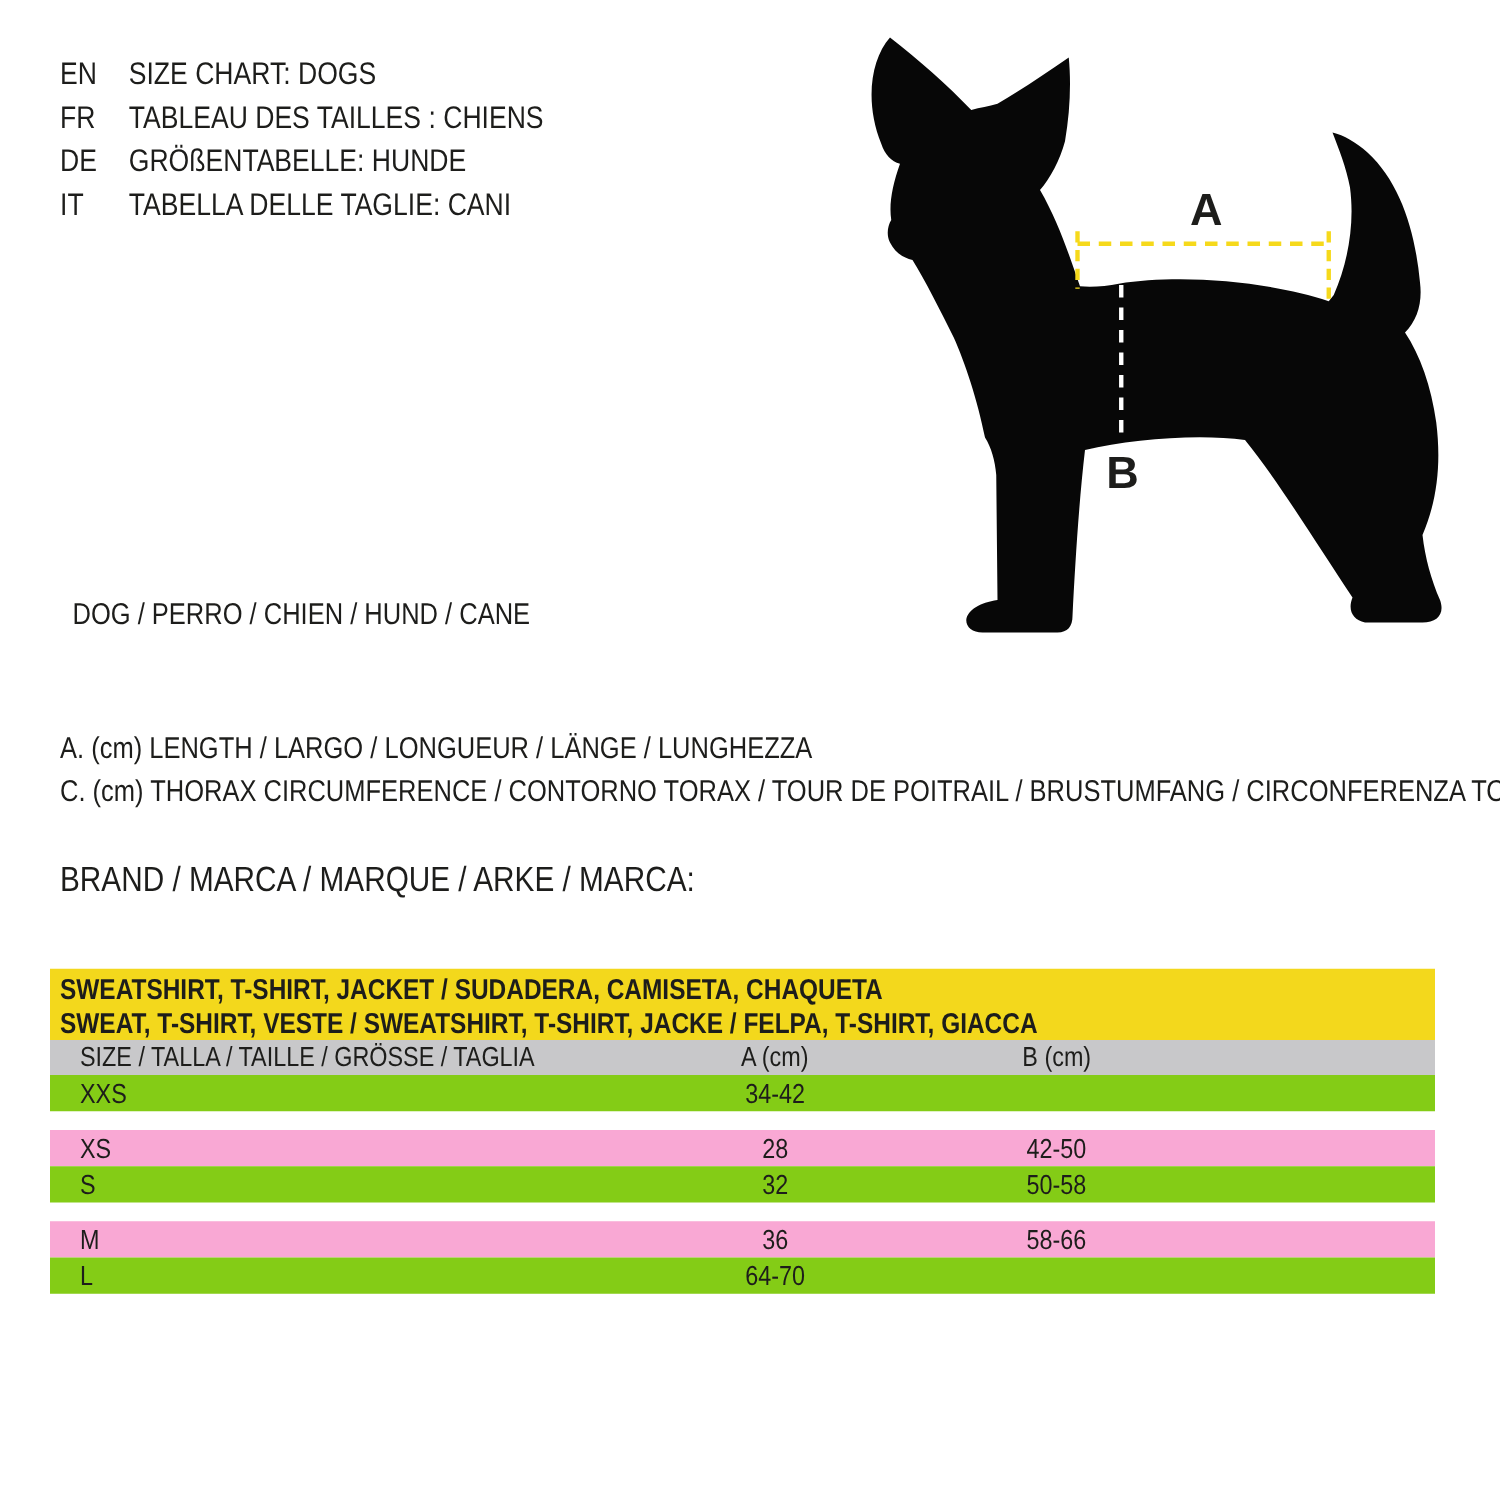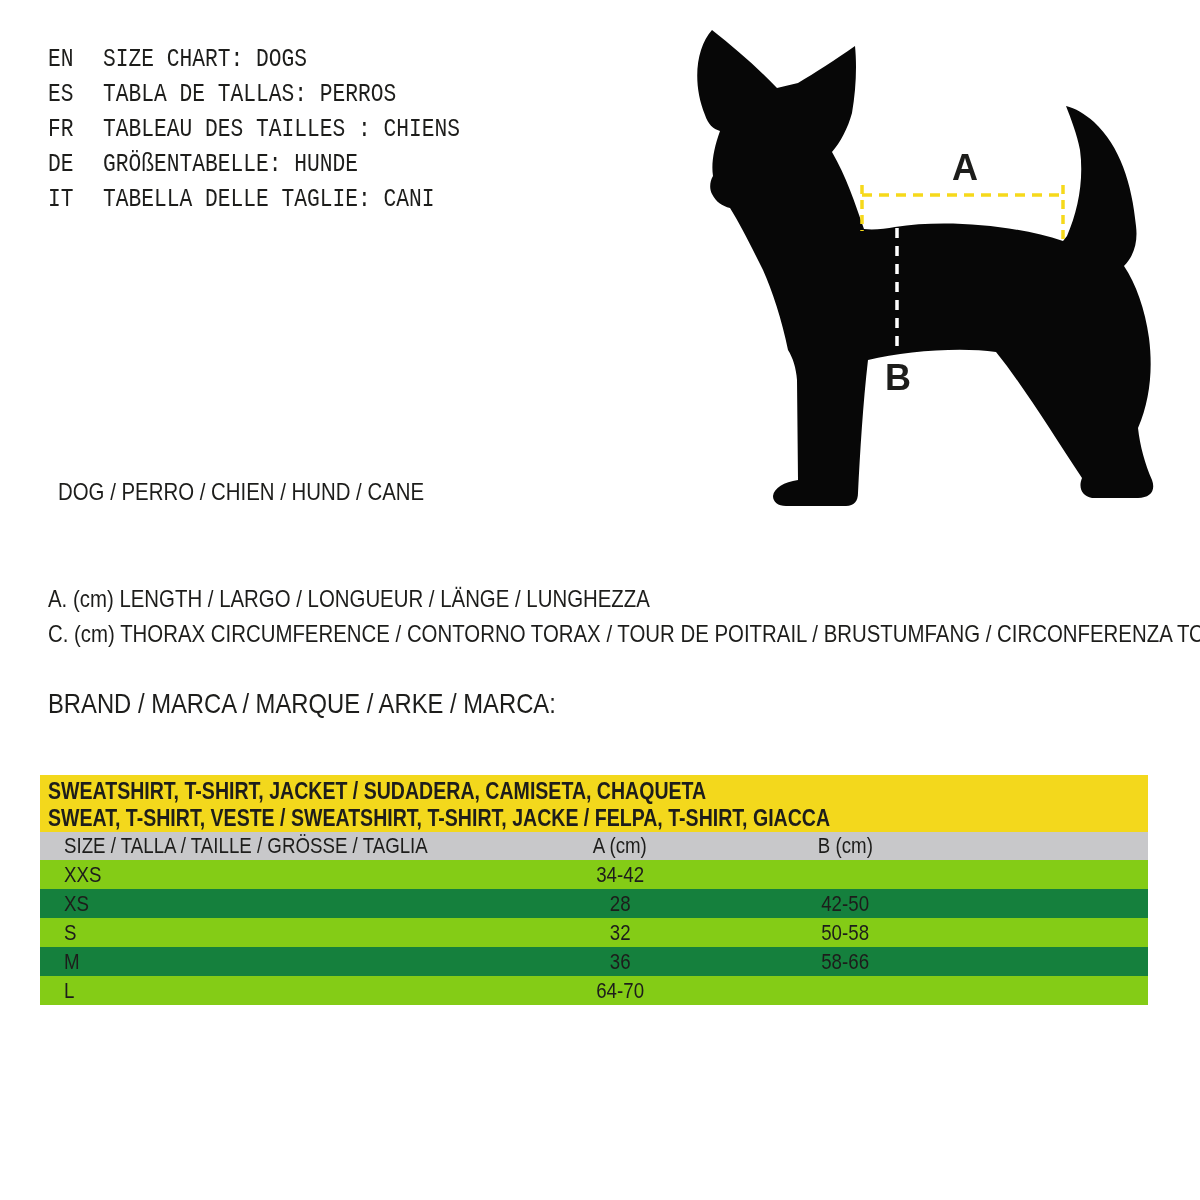--- a/index.html
+++ b/index.html
@@ -5,21 +5,21 @@
   html,body{margin:0;padding:0;}
   body{
     width:1200px;height:1200px;position:relative;background:#ffffff;
     font-family:"Liberation Sans", sans-serif;color:#1d1d1b;overflow:hidden;
   }
   .cond{display:inline-block;transform:scaleX(0.85);transform-origin:0 50%;white-space:nowrap;}
   .cond-c{display:inline-block;transform:scaleX(0.85);transform-origin:50% 50%;white-space:nowrap;}
 
   
   .lang-block{position:absolute;left:48px;top:42px;}
-  .lang-row{display:flex;height:35px;line-height:35px;font-size:25px;font-family:Liberation Mono, monospace;}
+  .lang-row{display:flex;height:35px;line-height:35px;font-size:25px;}
   .lang-code{width:55px;flex:0 0 55px;}
 
   
   .dog-fig{position:absolute;left:680px;top:28px;width:480px;height:480px;}
 
   
   .animal-caption{position:absolute;left:58px;top:477px;font-size:24px;line-height:30px;}
   .legend-block{position:absolute;left:48px;top:581px;}
   .legend-line{height:35px;line-height:35px;font-size:24px;}
   .brand-line{position:absolute;left:48px;top:689px;font-size:28px;line-height:30px;}
@@ -30,37 +30,33 @@
     background:#f3d81c;padding:0;box-sizing:border-box;
   }
   .banner-line{margin-left:8px;height:27px;line-height:27px;font-size:23px;font-weight:700;margin-top:0;}
   .banner-line:first-child{margin-top:3px;}
 
   
   .size-table{position:absolute;left:40px;top:832px;width:1108px;}
   .t-row{display:grid;grid-template-columns:440px 280px 170px 1fr;align-items:center;}
   .t-head{background:#c8c8ca;height:28px;font-size:22px;}
   .t-data{height:29px;font-size:22px;background:#84cc16;}
-  .t-data.alt{background:#15803d;}
+  .t-data.alt{background:#f9a8d4;margin-top:15px;}
   .cell-l{padding-left:24px;text-align:left;}
   .cell-c{text-align:center;}
 
   .dash-label{font-family:"Liberation Sans", sans-serif;font-weight:700;}
 </style>
 </head>
 <body>
 
 <div class="lang-block">
   <div class="lang-row">
     <span class="lang-code"><span class="cond">EN</span></span>
     <span><span class="cond">SIZE CHART: DOGS</span></span>
-  </div>
-  <div class="lang-row">
-    <span class="lang-code"><span class="cond">ES</span></span>
-    <span><span class="cond">TABLA DE TALLAS: PERROS</span></span>
   </div>
   <div class="lang-row">
     <span class="lang-code"><span class="cond">FR</span></span>
     <span><span class="cond">TABLEAU DES TAILLES : CHIENS</span></span>
   </div>
   <div class="lang-row">
     <span class="lang-code"><span class="cond">DE</span></span>
     <span><span class="cond">GRÖßENTABELLE: HUNDE</span></span>
   </div>
   <div class="lang-row">

